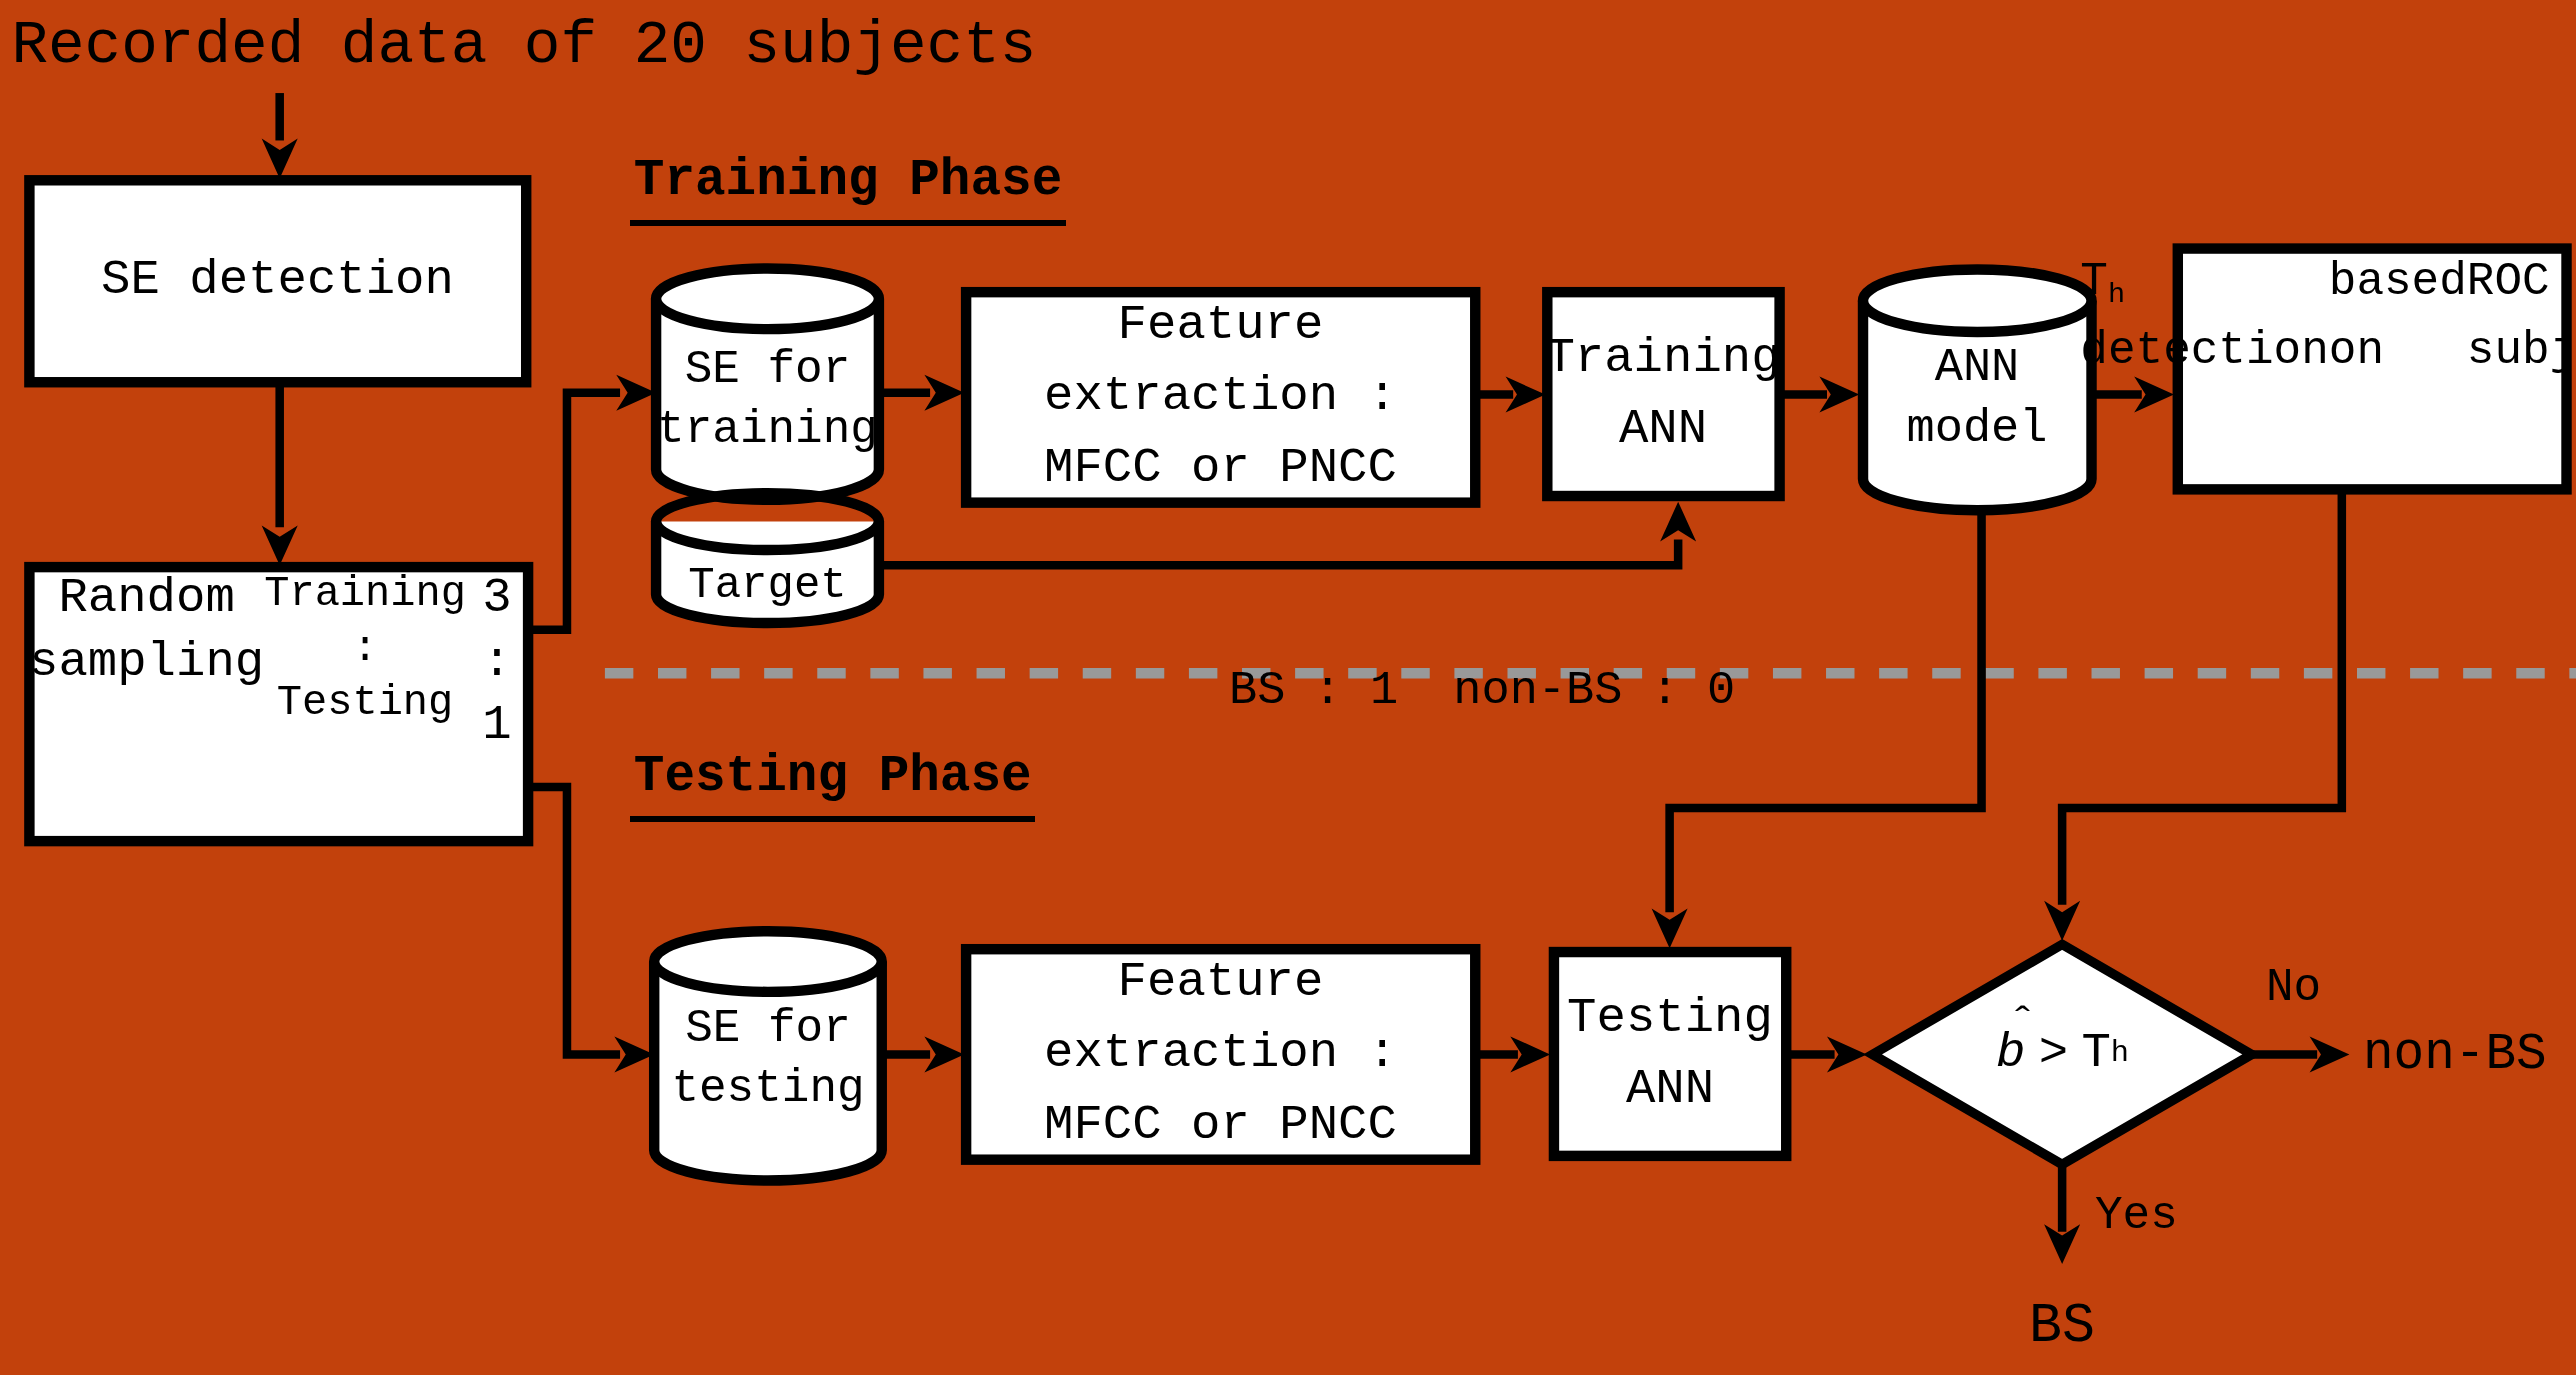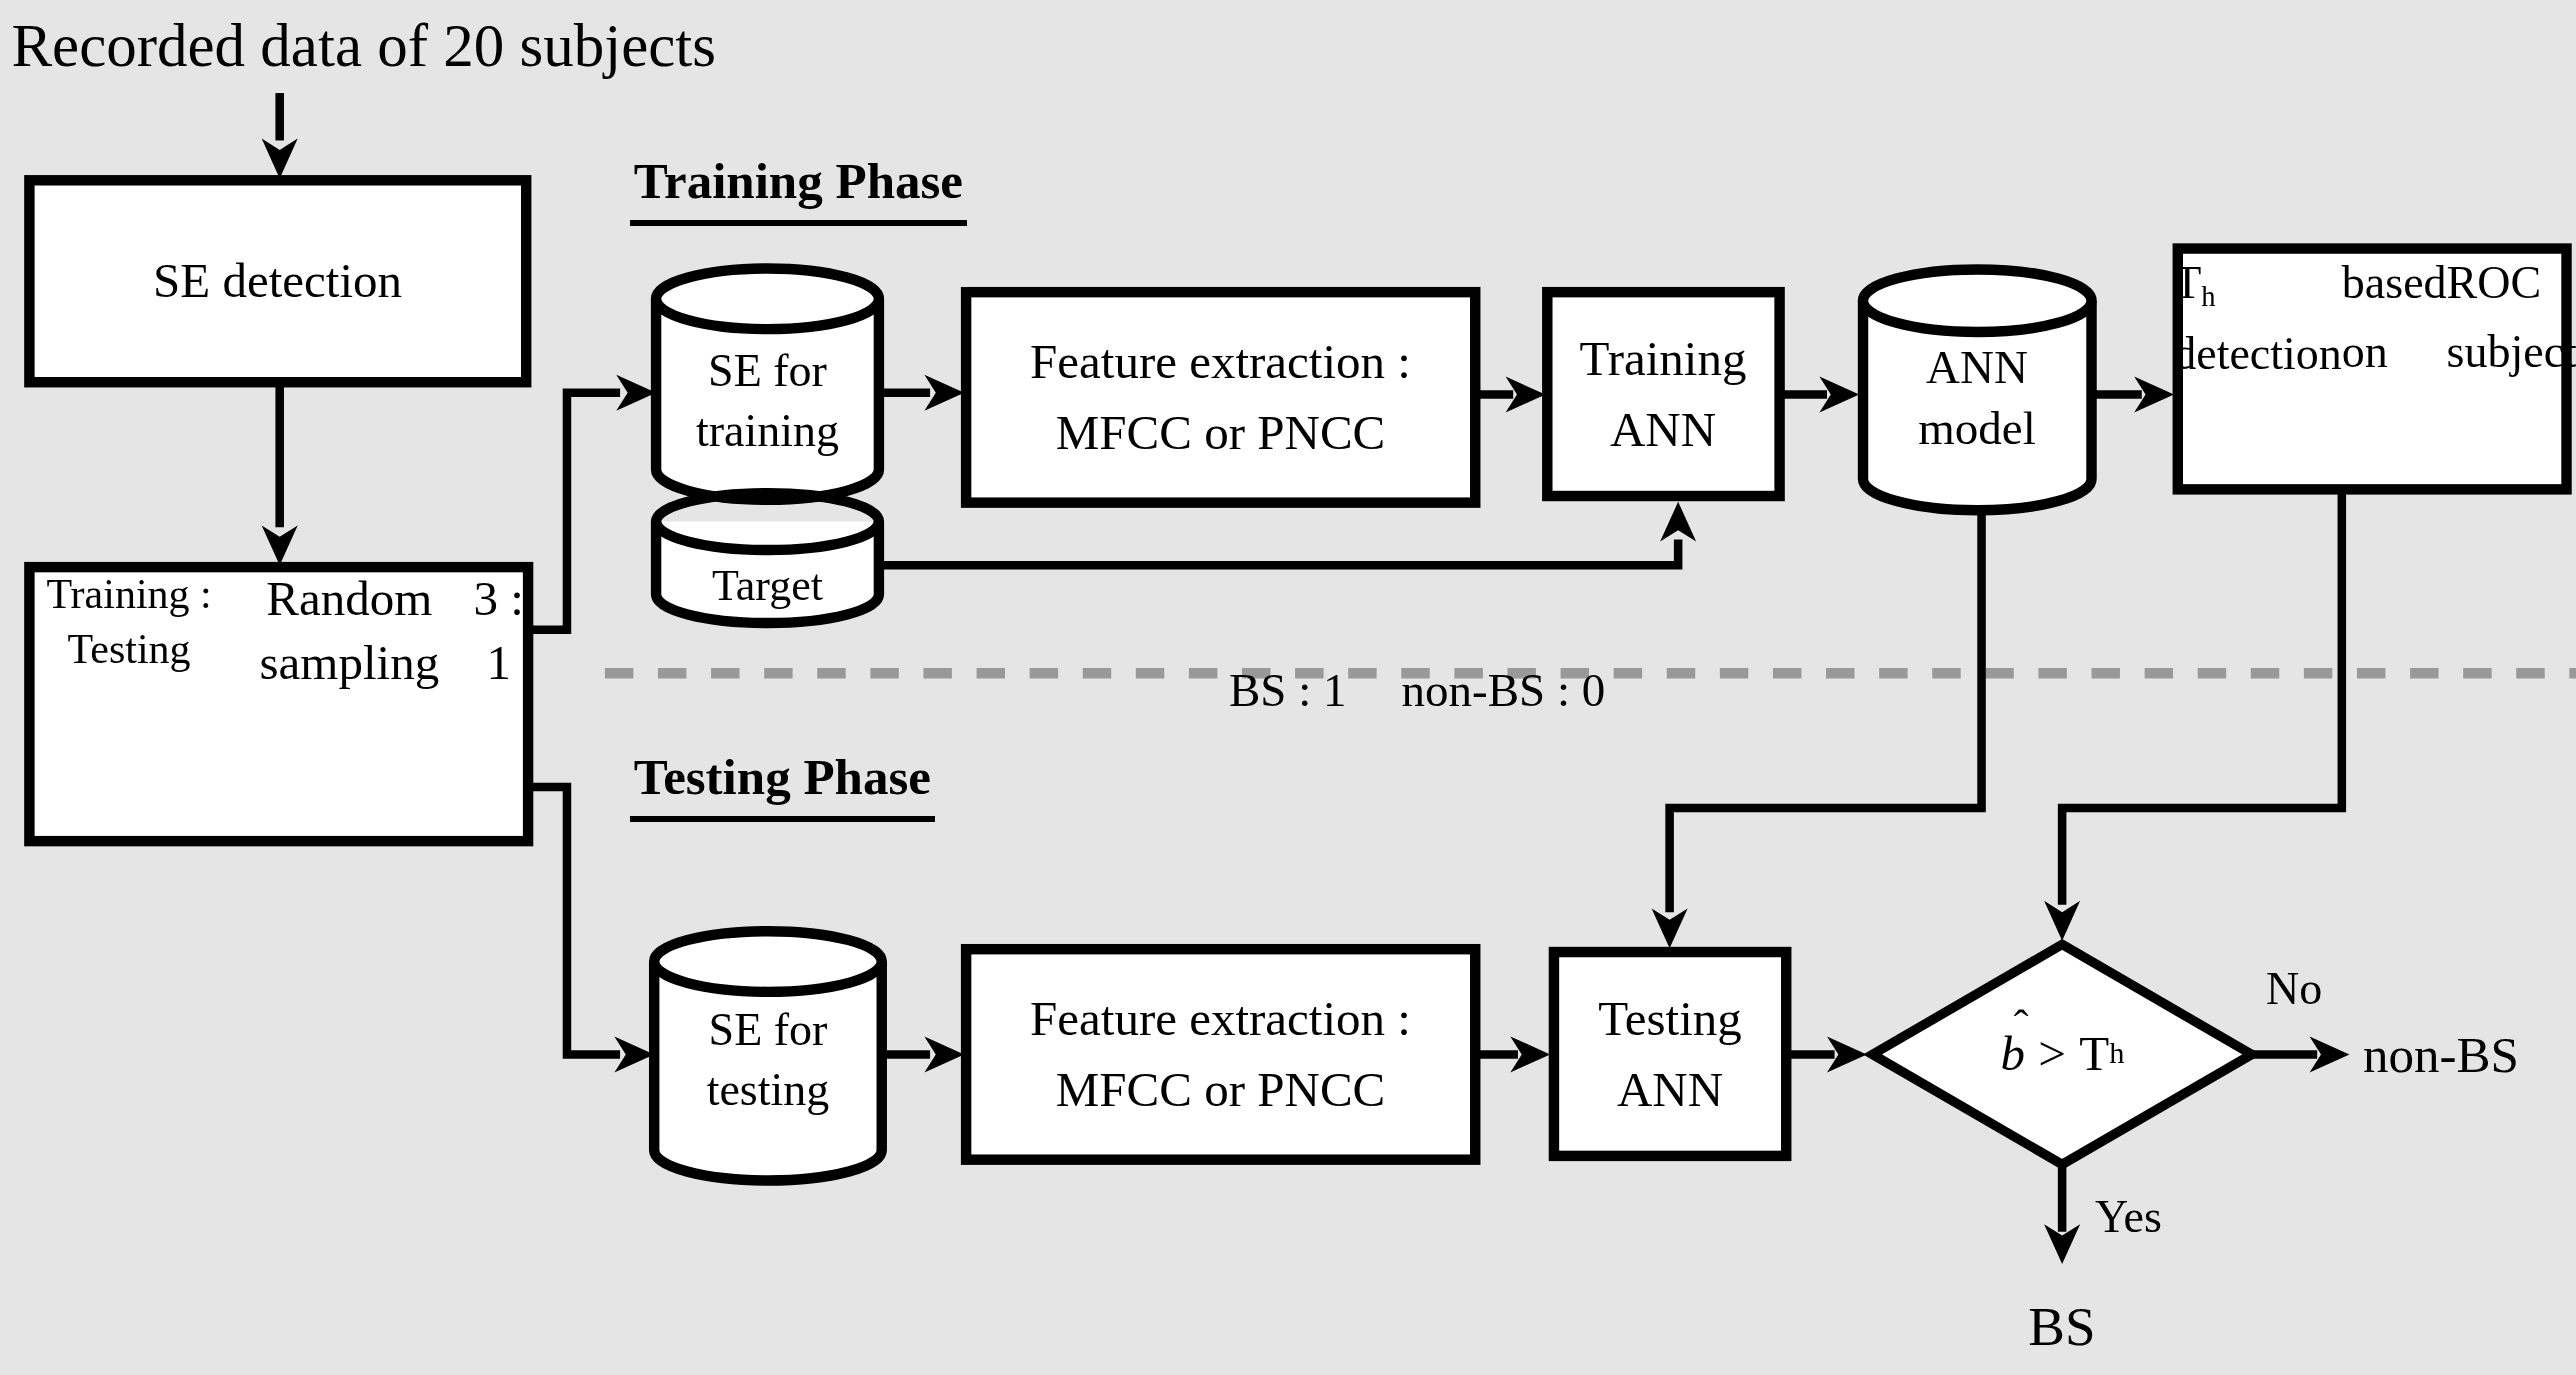--- a/index.html
+++ b/index.html
@@ -1,20 +1,20 @@
 <!DOCTYPE html>
 <html style="font-size:15px"><head>
 <meta charset="utf-8">
 <style>
   html,body{margin:0;padding:0;background:#ffffff;}
   #canvas{
     position:relative;
     width:2576px;height:1376px;
-    background:#e5e5e5;
-    font-family:Liberation Serif, serif;
+    background:#c2410c;
+    font-family:Liberation Mono, monospace;
     color:#000;
     overflow:hidden;
   }
   #shapes{position:absolute;left:0;top:0;}
   .label{position:absolute;white-space:pre-line;line-height:1.3;}
   .center{display:flex;align-items:center;justify-content:center;text-align:center;}
   .title{font-size:61px;}
   .boxtext2{line-height:1.45;}
   .heading{font-size:51px;font-weight:bold;border-bottom:6.6px solid #000;padding:0 3.8px 5.7px 3.8px;}
   .sub{font-size:0.62em;vertical-align:-0.28em;}
@@ -97,22 +97,22 @@
     </g>
 
     <polygon points="2175,996 2375,1112 2175,1228 1975,1112" fill="#ffffff" stroke="#000" stroke-width="10"></polygon>
   </svg>
 
   <div class="label title" style="left:11.4px;top:5.7px;">Recorded data of 20 subjects</div>
 
   <div class="label center" style="left:29px;top:180px;width:497px;height:202px;font-size:49px;">SE detection</div>
 
   <div class="label vcenter" style="left:29px;top:567px;width:499px;height:274px;text-align:center;">
+    <div style="font-size:49px;margin-bottom:23px;">Random sampling</div>
     <div style="font-size:42px;margin-bottom:7.6px;">Training : Testing</div>
-    <div style="font-size:49px;margin-bottom:23px;">Random sampling</div>
     <div style="font-size:49px;">3 : 1</div>
   </div>
 
   <div class="label heading" style="left:630px;top:148px;">Training Phase</div>
 
   <div class="label center" style="left:656px;top:327px;width:223px;height:147px;font-size:46px;">SE for
 training</div>
 
   <div class="label center" style="left:656px;top:559px;width:223px;height:53px;font-size:44px;">Target</div>
 

